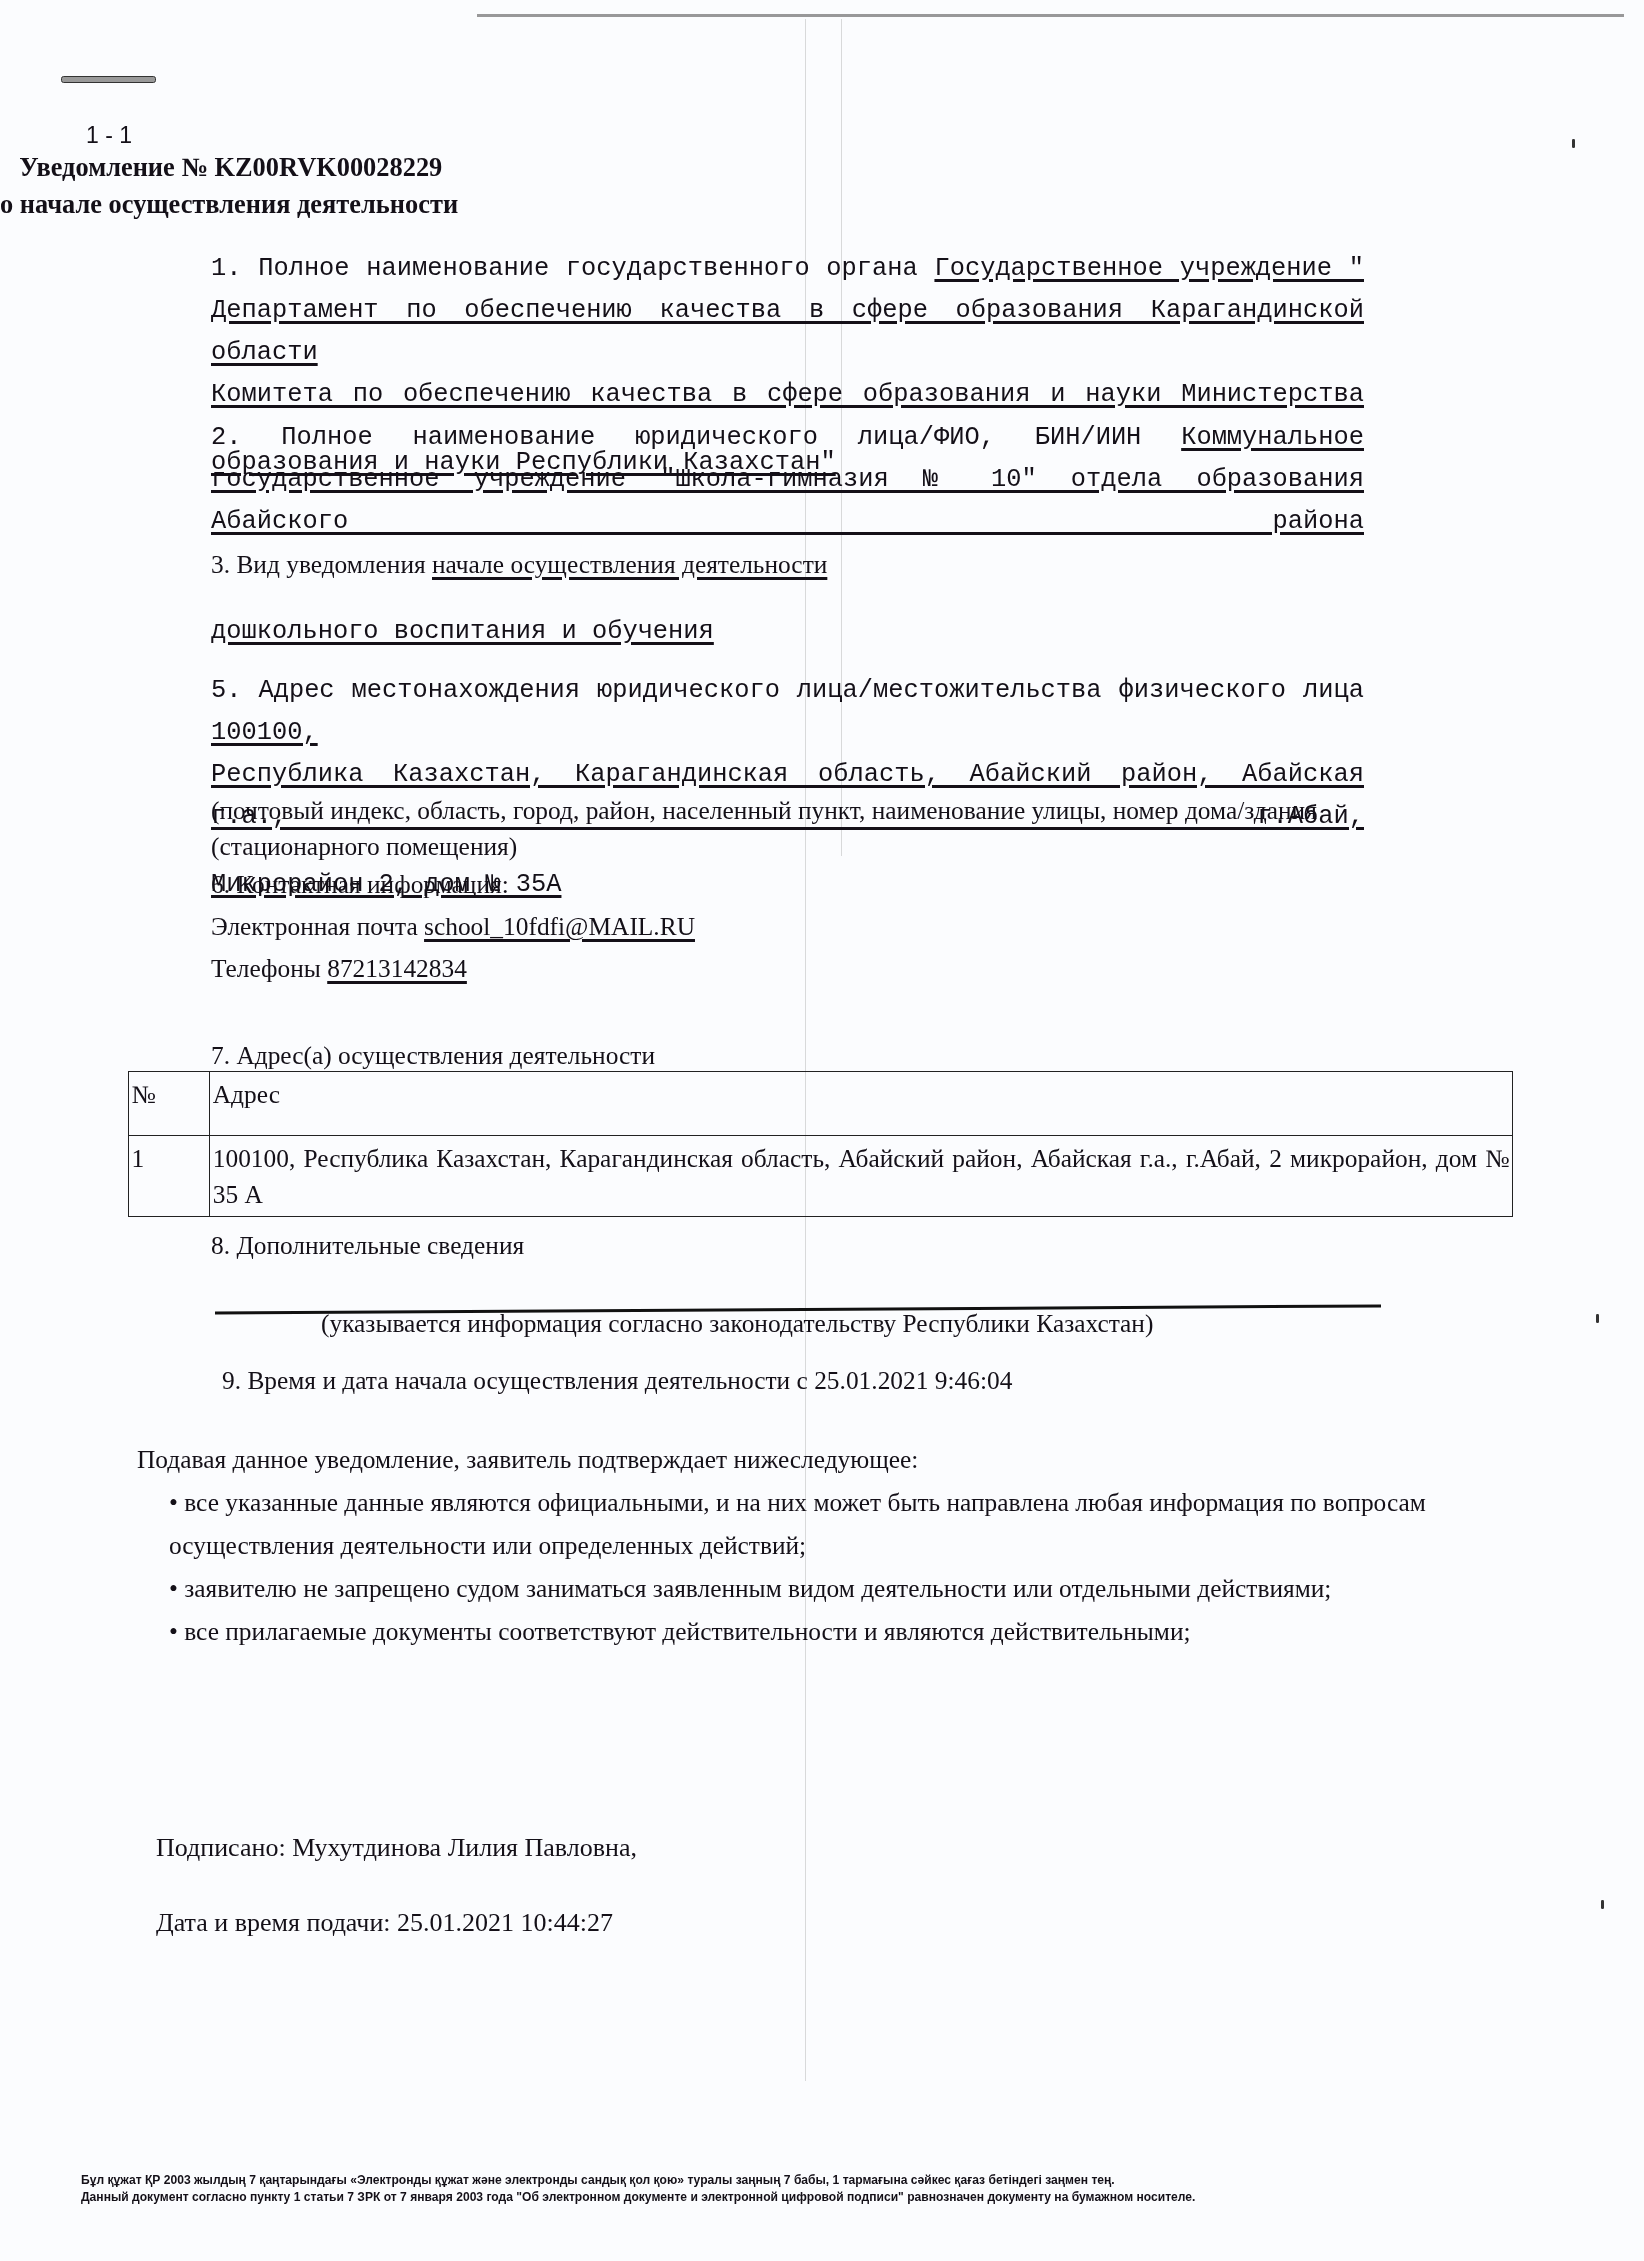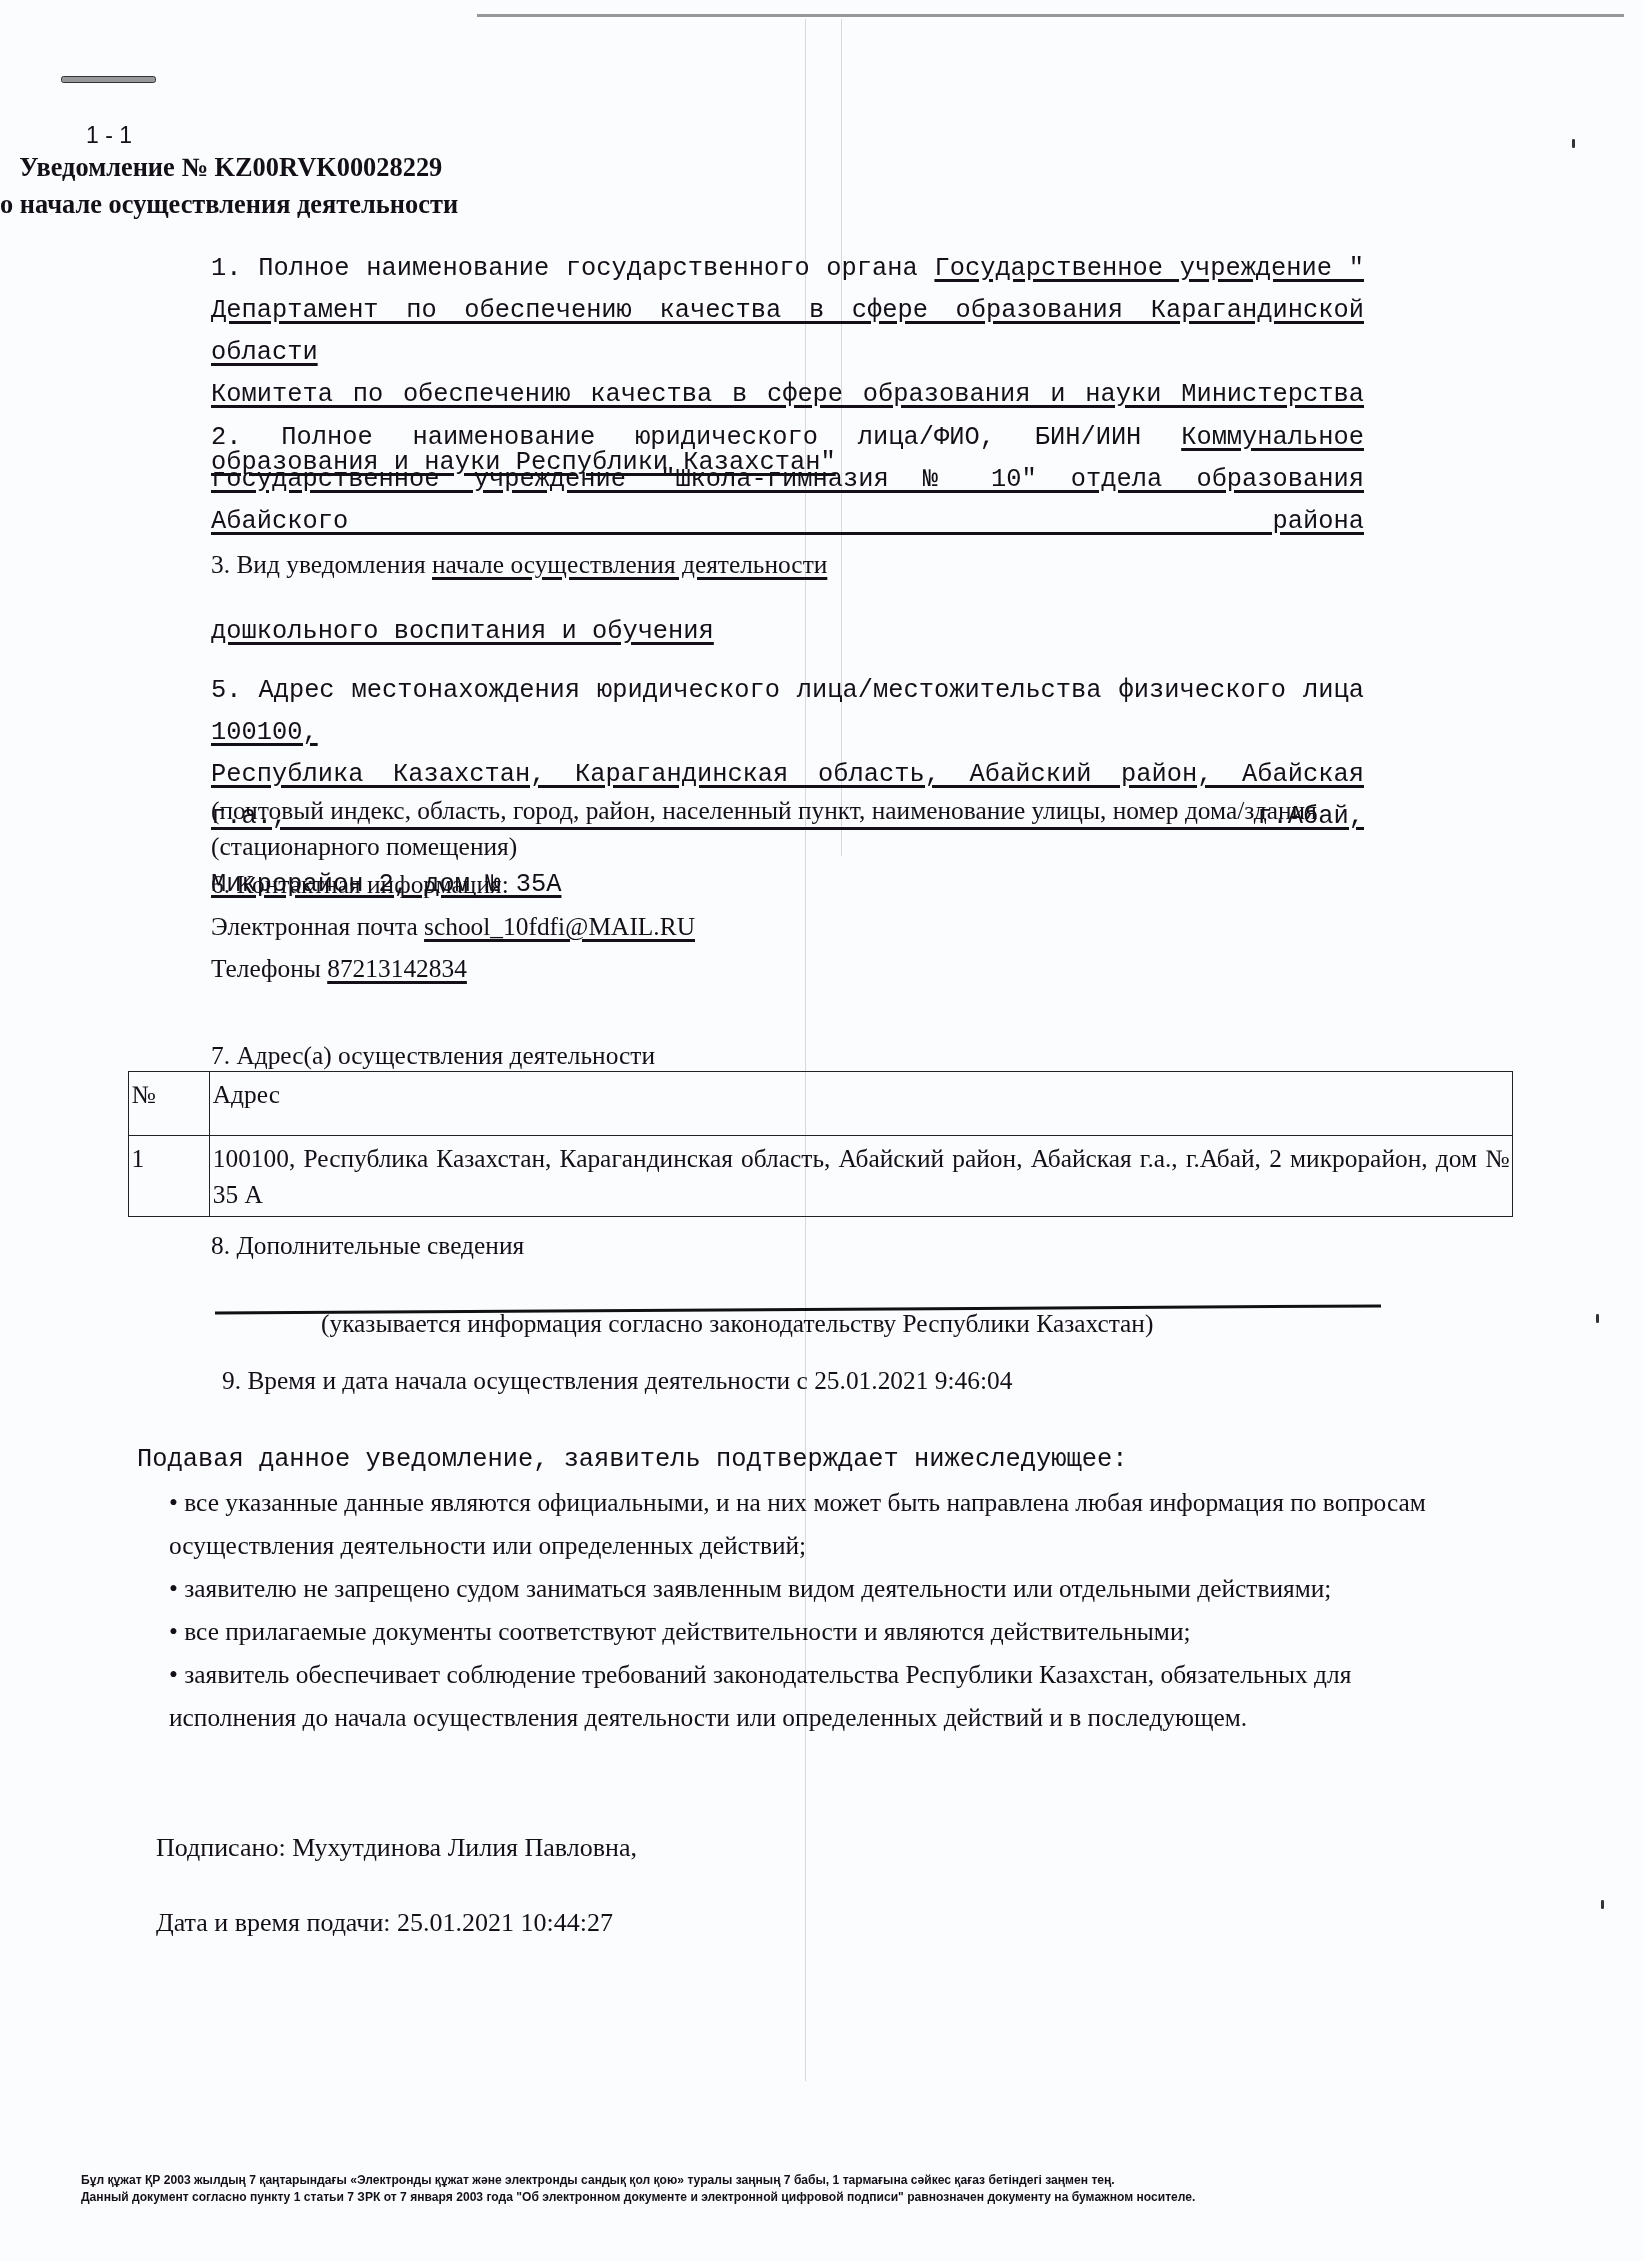--- a/index.html
+++ b/index.html
@@ -25,21 +25,21 @@
   .line { display: block; }
   .addr-table { position: absolute; left: 128px; top: 1071px; width: 1385px; border-collapse: collapse; font-size: 25.4px; }
   .addr-table td { border: 1.9px solid #222; vertical-align: top; padding: 3.9px 2.6px; line-height: 36px; }
   .addr-table td.num { width: 75px; }
   .addr-table tr.hdr td { height: 55px; }
   .addr-table td.addr { text-align: justify; }
   .hr-line { position: absolute; left: 215px; top: 1308px; width: 1166px; height: 2.6px; background: #111; transform: rotate(-0.35deg); }
   .caption { position: absolute; left: 321px; top: 1309px; font-size: 25.4px; }
   .p9 { position: absolute; left: 222px; top: 1366px; font-size: 25.4px; }
   .confirm { position: absolute; left: 137px; top: 1438px; width: 1340px; font-size: 25.4px; line-height: 43px; }
-  .confirm .intro { display: block; font-family: Liberation Mono, monospace; }
+  .confirm .intro { display: block; }
   .confirm .bullet { display: block; padding-left: 32px; }
   .sig { position: absolute; left: 156px; top: 1833px; font-size: 26px; }
   .subdate { position: absolute; left: 156px; top: 1908px; font-size: 26px; }
   .footer { position: absolute; left: 81px; top: 2171px; font-family: "Liberation Sans", sans-serif; font-weight: bold; font-size: 13px; line-height: 17.4px; transform: scaleX(.93); transform-origin: left; }
 </style>
 </head>
 <body>
 
 <div class="scan-topline"></div>
 <div class="scan-mark"></div>
@@ -107,21 +107,20 @@
 <div class="hr-line"></div>
 <div class="caption">(указывается информация согласно законодательству Республики Казахстан)</div>
 
 <div class="p9">9. Время и дата начала осуществления деятельности с 25.01.2021 9:46:04</div>
 
 <div class="confirm">
   <span class="intro">Подавая данное уведомление, заявитель подтверждает нижеследующее:</span>
   <span class="bullet">• все указанные данные являются официальными, и на них может быть направлена любая информация по вопросам осуществления деятельности или определенных действий;</span>
   <span class="bullet">• заявителю не запрещено судом заниматься заявленным видом деятельности или отдельными действиями;</span>
   <span class="bullet">• все прилагаемые документы соответствуют действительности и являются действительными;</span>
-  <span class="bullet">• заявитель обеспечивает соблюдение требований законодательства Республики Казахстан, обязательных для исполнения до начала осуществления деятельности или определенных действий и в последующем.</span>
 </div>
 
 <div class="sig">
   <span>Подписано: </span><span>Мухутдинова Лилия Павловна,</span>
 </div>
 <div class="subdate">
   <span>Дата и время подачи:  </span><span>25.01.2021 10:44:27</span>
 </div>
 
 <div class="footer">

